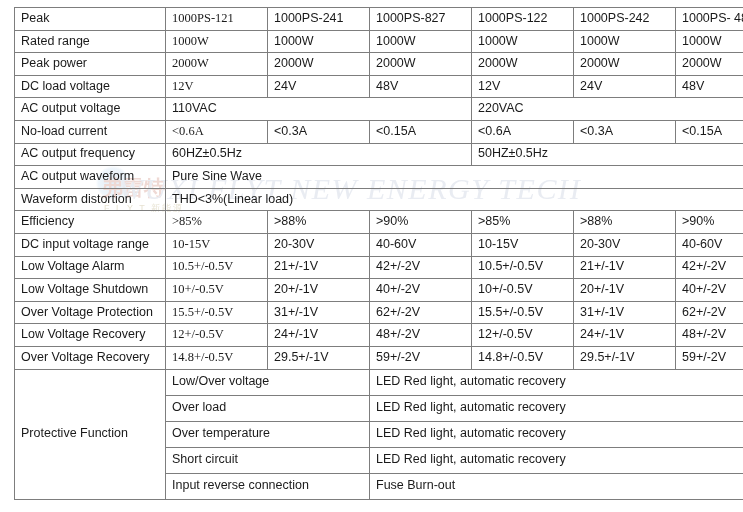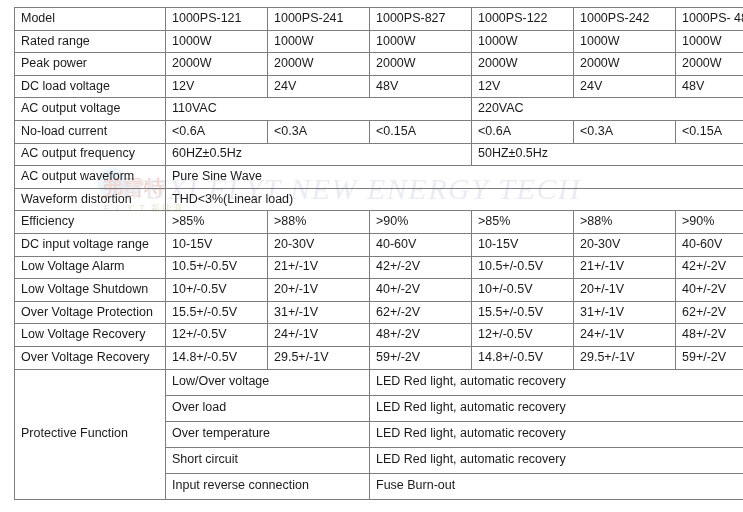--- a/index.html
+++ b/index.html
@@ -96,21 +96,21 @@
     font-size: 12.5px;
     line-height: 1.1;
     padding: 0 0 0 6px;
     height: 21.6px;
     vertical-align: middle;
     white-space: nowrap;
     overflow: hidden;
     background: transparent;
   }
   td.label { width: 144px; }
-  td.c1 { width: 95px; }
+  td.c1 { width: 95px; font-family: Liberation Serif, serif; }
   td.c2 { width: 95px; }
   td.c3 { width: 95px; }
   td.c4 { width: 95px; }
   td.c5 { width: 95px; }
   td.c6 { width: 95px; }
   td.pf-label { width: 144px; vertical-align: middle; }
   td.pf-item  { width: 190px; margin-top: 40px; }
   td.pf-desc  { }
   tr.pf-row td { height: 25px; }
 </style>
@@ -123,21 +123,21 @@
     <div class="wm-cjk">弗雷特</div>
     <div class="wm-sub">F L Y T  新能源</div>
   </div>
   <div class="wm-text">WUXI FLYT NEW ENERGY TECH</div>
 </div>
 
 <div id="spec-table-wrap">
   <table class="spec">
     <tbody id="spec-body">
         <tr>
-          <td class="label">Model</td>
+          <td class="label">Peak</td>
           <td class="c1">1000PS-121</td>
           <td class="c2">1000PS-241</td>
           <td class="c3">1000PS-827</td>
           <td class="c4">1000PS-122</td>
           <td class="c5">1000PS-242</td>
           <td class="c6">1000PS- 482</td>
         </tr>
         <tr>
           <td class="label">Rated range</td>
           <td class="c1">1000W</td>

